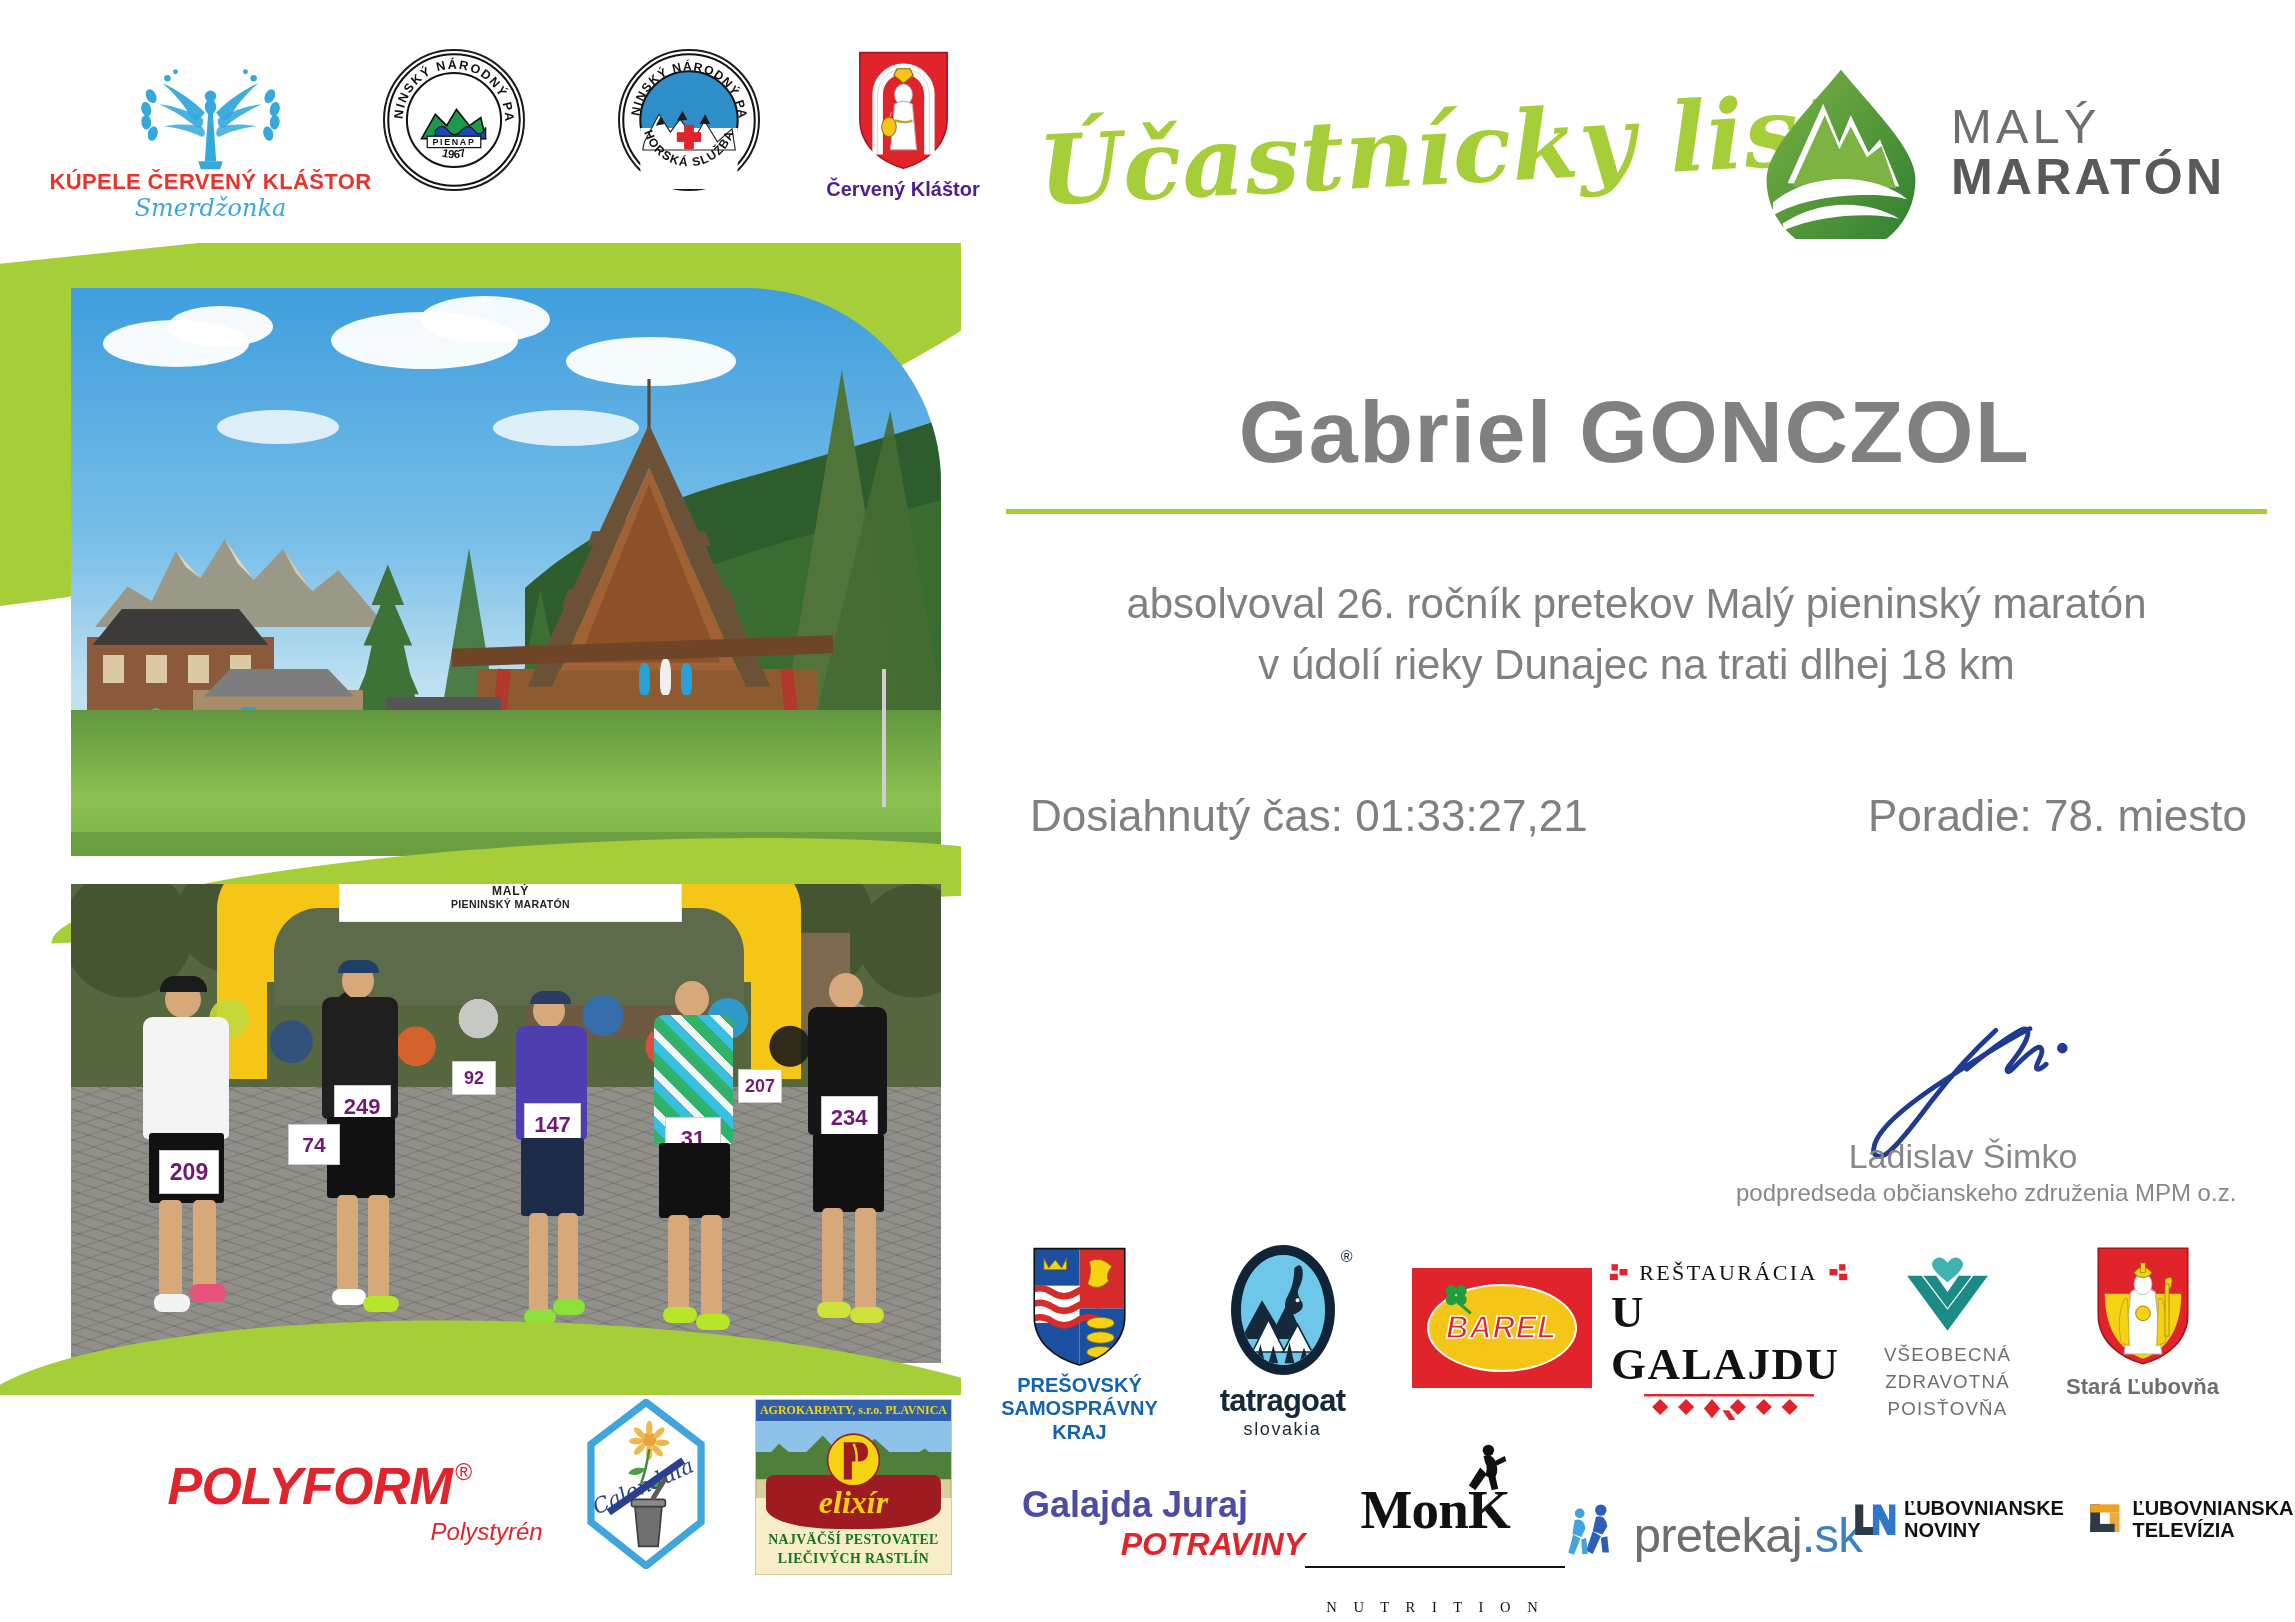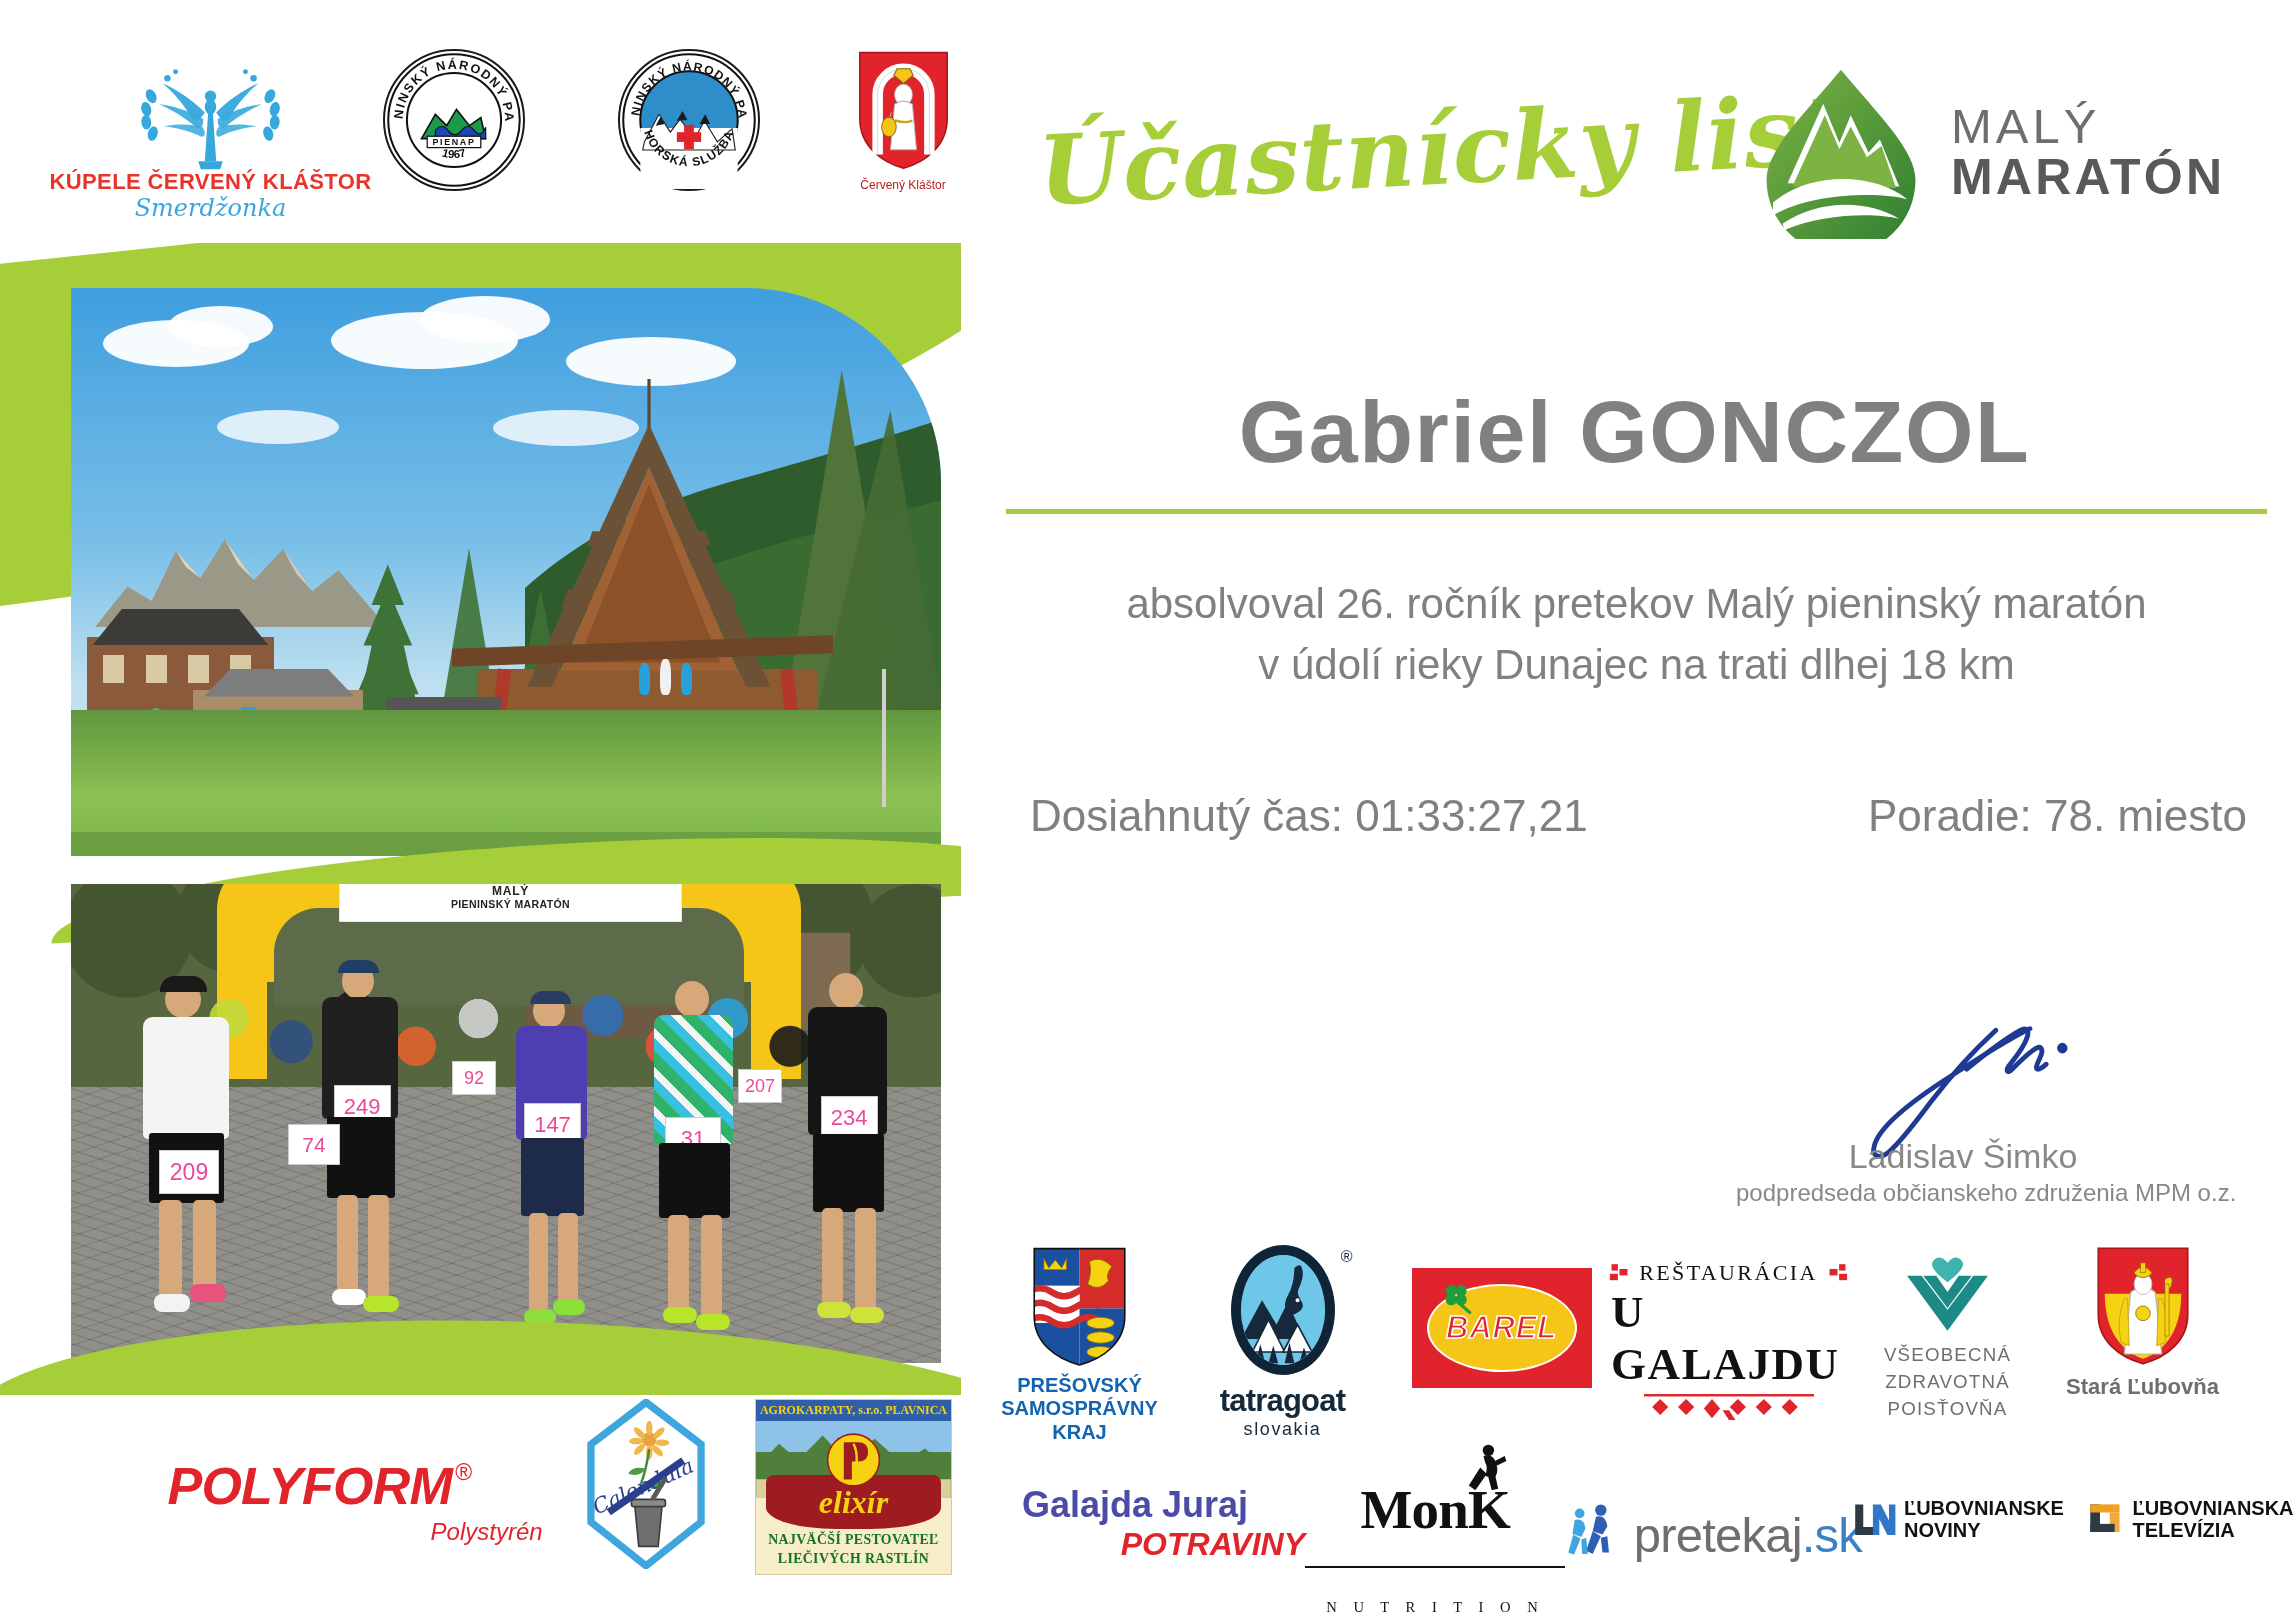--- a/index.html
+++ b/index.html
@@ -21,21 +21,21 @@
   .tl-4{width:170px;margin-left:16px;}
 
   
   .spa-wrap{width:187px;height:122px;position:relative;}
   .spa-title{font-size:22px;font-weight:bold;color:#e8332a;letter-spacing:0.4px;white-space:nowrap;line-height:1;}
   .spa-sub{font-size:24px;color:#3aa6dd;font-style:italic;font-family:"DejaVu Serif",serif;line-height:1.1;margin-top:1.6px;}
 
   .roundlogo{width:138px;height:138px;border-radius:50%;border:2.4px solid #1a1a1a;position:relative;background:#fff;}
 
   .shield-cerveny{width:97px;height:122px;position:relative;}
-  .cap-label{font-size:12px;font-weight:normal;color:#b91c1c;margin-top:6.5px;white-space:nowrap;}
+  .cap-label{font-size:20px;font-weight:bold;color:#4c1d95;margin-top:6.5px;white-space:nowrap;}
 
   
   .cert-title{
     position:absolute;left:1038px;top:97px;width:681px;
     font-family:"DejaVu Serif",serif;font-style:italic;font-weight:bold;
     font-size:96px;color:#a6ce39;letter-spacing:0.8px;
     transform:rotate(-3deg);text-align:center;
     white-space:nowrap;
   }
 
@@ -73,21 +73,21 @@
   .archway{position:absolute;background:#f5c518;border-radius:49px 49px 0 0;}
   .archhole{position:absolute;background:#5d6b4a;border-radius:45px 45px 0 0;}
   .archband{position:absolute;background:#ffffff;border:1.6px solid #e8e8e8;display:flex;flex-direction:column;align-items:center;justify-content:center;}
   .archband .b1{font-size:12px;font-weight:bold;color:#222;letter-spacing:0.8px;}
   .archband .b2{font-size:10.5px;font-weight:bold;color:#222;letter-spacing:0.4px;}
   .runner{position:absolute;}
   .r-head{position:absolute;border-radius:50%;background:#d6a87a;}
   .r-torso{position:absolute;border-radius:9.7px 9.7px 4.9px 4.9px;}
   .r-leg{position:absolute;border-radius:4.9px;background:#d6a87a;}
   .r-short{position:absolute;border-radius:3.2px;background:#111;}
-  .bib{position:absolute;background:#fff;border:0.8px solid #ccc;color:#ec4899;font-weight:normal;display:flex;align-items:center;justify-content:center;}
+  .bib{position:absolute;background:#fff;border:0.8px solid #ccc;color:#701a75;font-weight:bold;display:flex;align-items:center;justify-content:center;}
 
   
   .name{position:absolute;left:1006px;top:381px;width:1257px;text-align:center;
        font-size:88px;font-weight:bold;color:#808080;letter-spacing:1.6px;
        font-family:"Liberation Sans",sans-serif;}
   .rule{position:absolute;left:1006px;top:509px;width:1261px;height:4.9px;background:#a6ce39;}
   .line1,.line2{position:absolute;left:1006px;width:1261px;text-align:center;font-size:42px;color:#808080;}
   .line1{top:580px;}
   .line2{top:641px;}
   .result-row{position:absolute;left:1006px;top:791px;width:1265px;display:flex;justify-content:space-between;padding:0 24px;box-sizing:border-box;}

